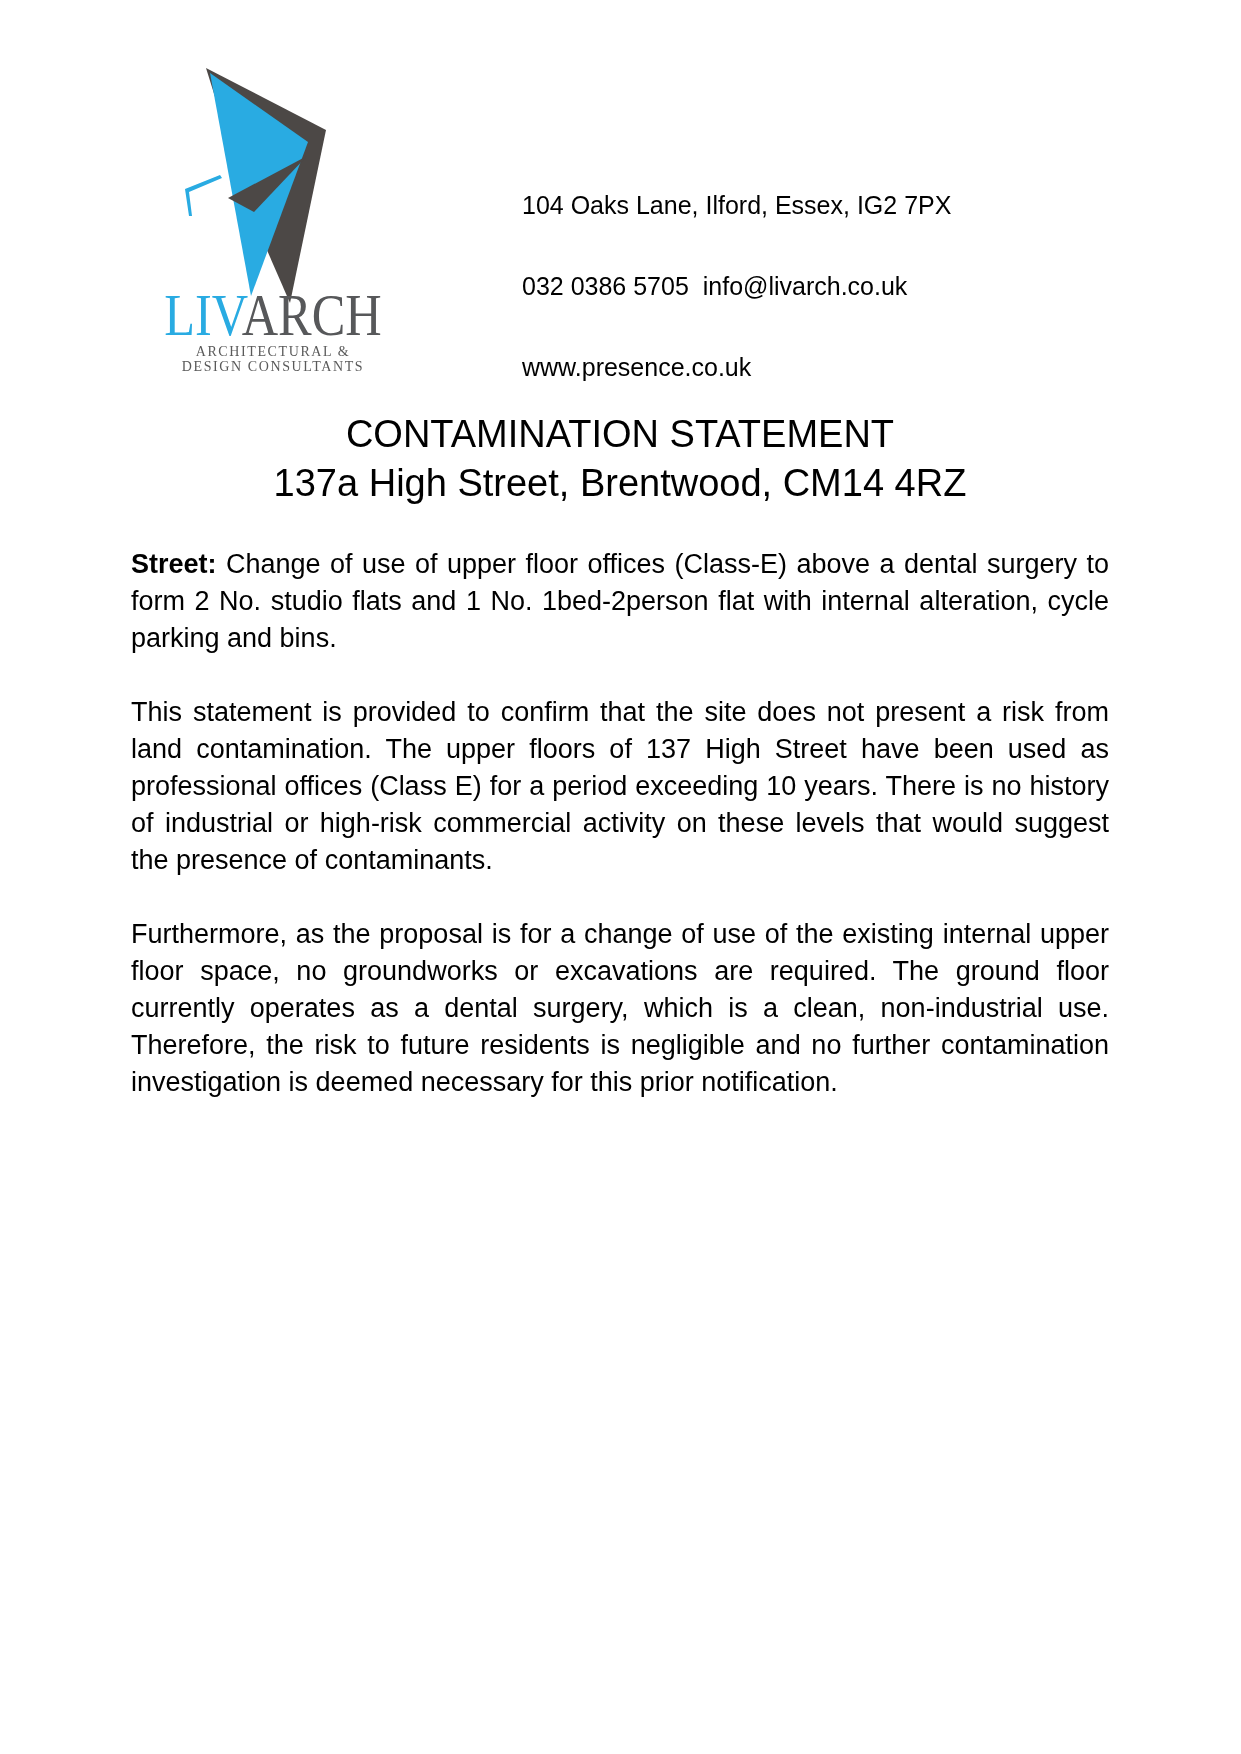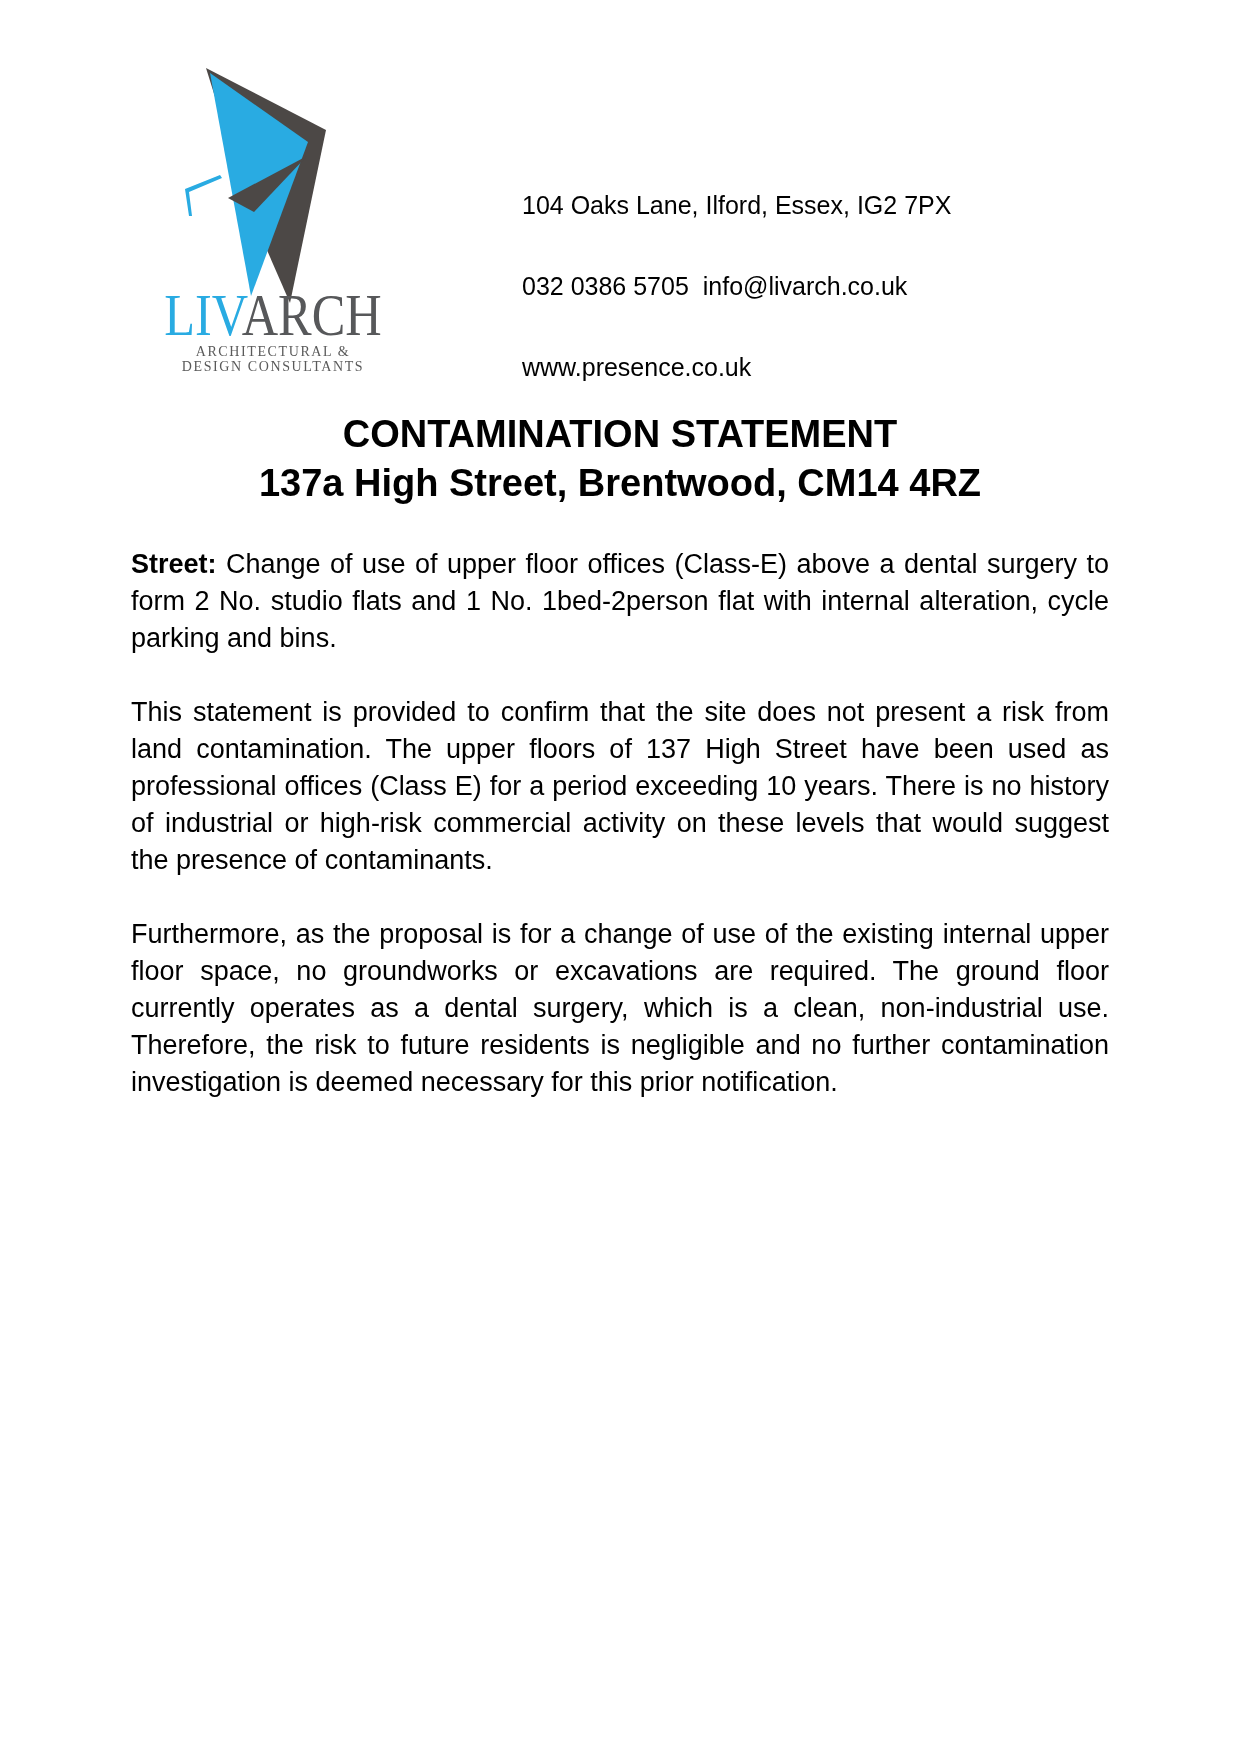--- a/index.html
+++ b/index.html
@@ -66,21 +66,21 @@
     white-space: pre-wrap;
   }
 
   
   .doc-title {
     position: absolute;
     left: 131px;
     top: 410px;
     width: 978px;
     text-align: center;
-    font-weight: bold;
+    font-weight: normal;
     font-size: 38px;
     line-height: 49px;
     color: var(--text-black);
   }
 
   
   .doc-body {
     position: absolute;
     left: 131px;
     top: 546px;

